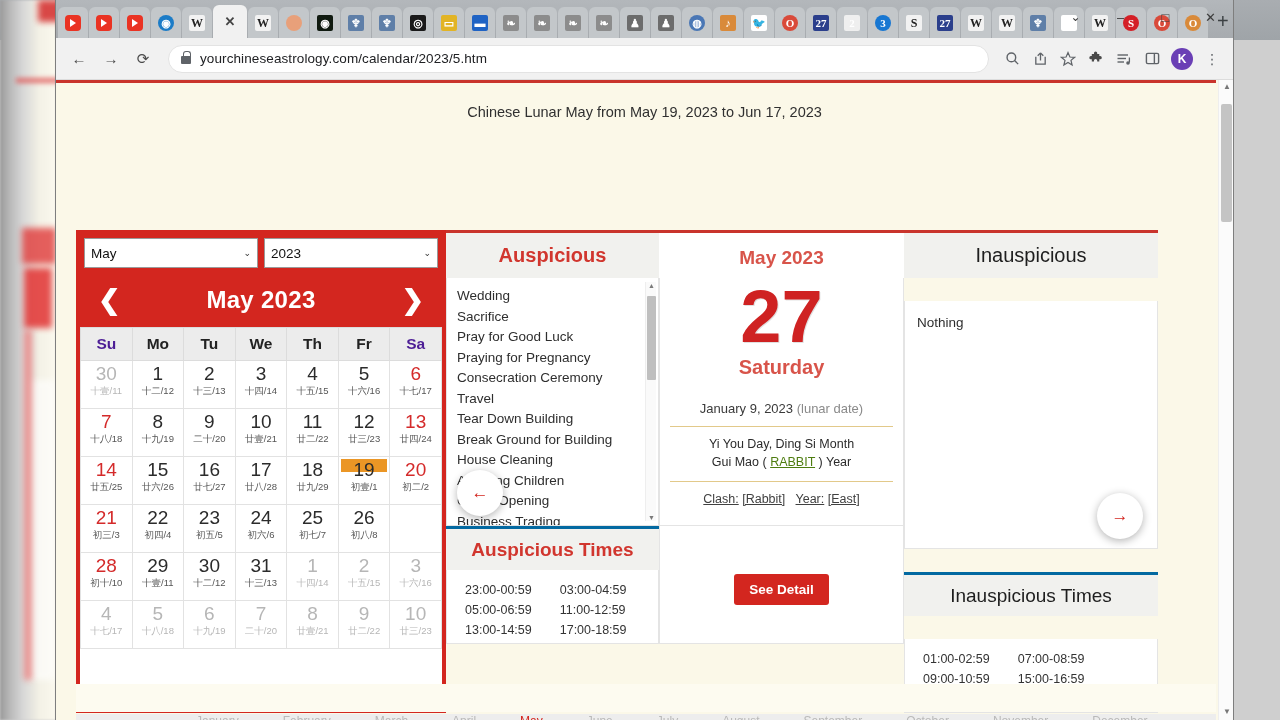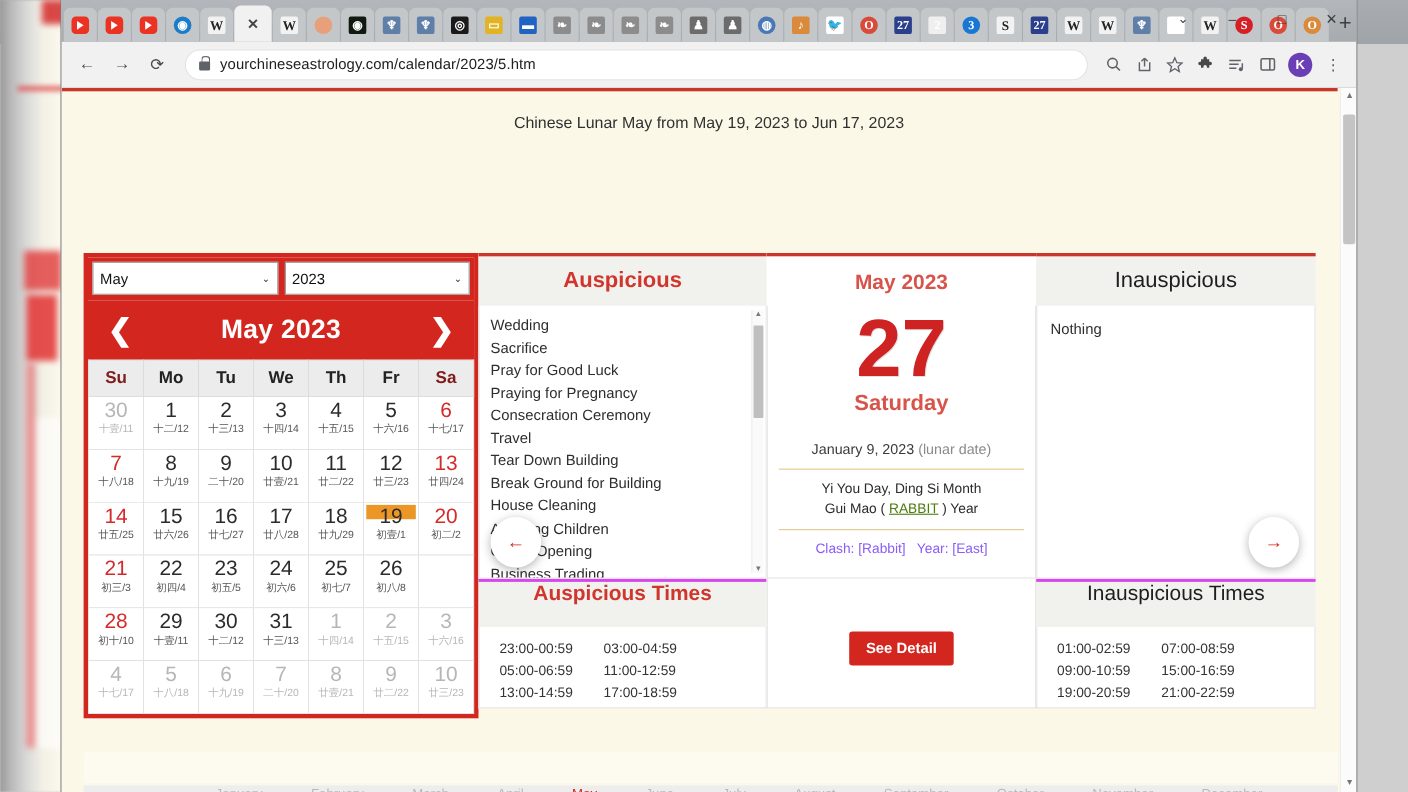--- a/index.html
+++ b/index.html
@@ -105,42 +105,42 @@
     background:#d3261f; color:#fff; height:54px; display:flex;
     align-items:center; justify-content:space-between; padding:0 18px;
   }
   .calhead .t { font-size:24px; font-weight:bold; letter-spacing:.3px;}
   .arrow { font-size:27px; font-weight:bold; line-height:1;}
   table.cal { width:100%; border-collapse:collapse; table-layout:fixed; }
   table.cal th {
     background:#ececec; font-size:15.5px; padding:7px 0; font-weight:bold;
     color:#222; border:1px solid #dcdcdc;
   }
-  table.cal th.wk { color:#7f1d1d; }
+  table.cal th.wk { color:#4c1d95; }
   table.cal td {
     border:1px solid #e2e2e2; height:48px; vertical-align:top;
     text-align:center; padding-top:3px; position:relative; background:#fff;
   }
   .dnum { font-size:19px; color:#2b2b2b; line-height:20px; font-weight:400;}
   .lun { font-size:9.5px; color:#555; line-height:13px; }
   td.we .dnum { color:#d42a2a; }
   td.out { background:#ececec; }
   td.out .dnum { color:#b6b6b6; }
   td.out .lun { color:#b6b6b6; }
   td.sel-day { background:#d3261f; }
   td.sel-day .dnum, td.sel-day .lun { color:#fff; }
   .hl-band { position:absolute; left:2px; right:2px; top:2px; height:13px; background:#eb9625; }
   td.hl .dnum { position:relative; }
 
   
   .panels { display:flex; flex:1; }
   .col { display:flex; flex-direction:column; }
-  .col.ausp { width:262px; }
+  .col.ausp { width:213px; }
   .col.mid  { width:245px; }
-  .col.inausp { width:254px; }
+  .col.inausp { width:254px;gap:23px; }
 
   .pnl-head {
     background:#f1f1ee; border-top:3px solid #c9342c; height:48px;
     display:flex; align-items:center; justify-content:center;
   }
   .pnl-head .title { font-size:20px; font-weight:bold; color:#d1362e; }
   .pnl-head .title.dark { color:#1e1e1e; font-weight:normal; font-size:20px;}
   .pnl-body {
     background:#fff; border:1px solid #e4e4e4; border-top:none;
     position:relative; overflow:hidden;
@@ -171,25 +171,25 @@
   .m-my { font-size:19px; color:#d8544a; font-weight:bold; margin-top:4px;}
   .m-big { font-size:74px; line-height:74px; color:#cf2222; font-weight:bold; margin-top:2px;
            text-shadow:1px 1px 0 rgba(0,0,0,.12); }
   .m-dow { font-size:20px; color:#d8544a; font-weight:bold; margin-top:2px;}
   .m-lunar { font-size:13px; color:#3a3a3a; text-align:center; margin-top:22px;}
   .m-lunar .muted { color:#8a8a8a; }
   .hr-gold { height:1px; background:#e2c98a; margin:10px 10px 0 10px;}
   .m-gz { font-size:12.5px; color:#2b2b2b; text-align:center; line-height:18px; margin-top:8px;}
   .m-gz u { color:#4d7c0f; }
   .m-clash { font-size:12.5px; color:#2b2b2b; text-align:center; margin-top:10px;}
-  .m-clash span { color:#8b5cf6; }
-
-  
-  .times-head { background:#f1f1ee; border-top:3px solid #d946ef; height:44px;
-                display:flex; align-items:flex-start; justify-content:center; }
+  .m-clash span { color:#404040;text-decoration:underline; }
+
+  
+  .times-head { background:#f1f1ee; border-top:3px solid #0369a1; height:44px;
+                display:flex; align-items:center; justify-content:center; }
   .times-head .t { font-size:19px; font-weight:bold; color:#d1362e; }
   .times-head .t.dark { color:#1e1e1e; font-weight:normal; }
   .times-body { background:#fff; border:1px solid #e4e4e4; border-top:none; height:74px;
                 display:flex; padding:10px 18px 0 18px; gap:28px; }
   .times-col { font-size:12.5px; color:#333; line-height:20px; }
 
   .mid-bottom { background:#fff; border:1px solid #e4e4e4; border-top:none;
                 height:118px; display:flex; align-items:flex-start; justify-content:center;
                 padding-top:48px; }
   .btn-detail { background:#d3261f; color:#fff; font-size:13.5px; padding:8px 15px;

